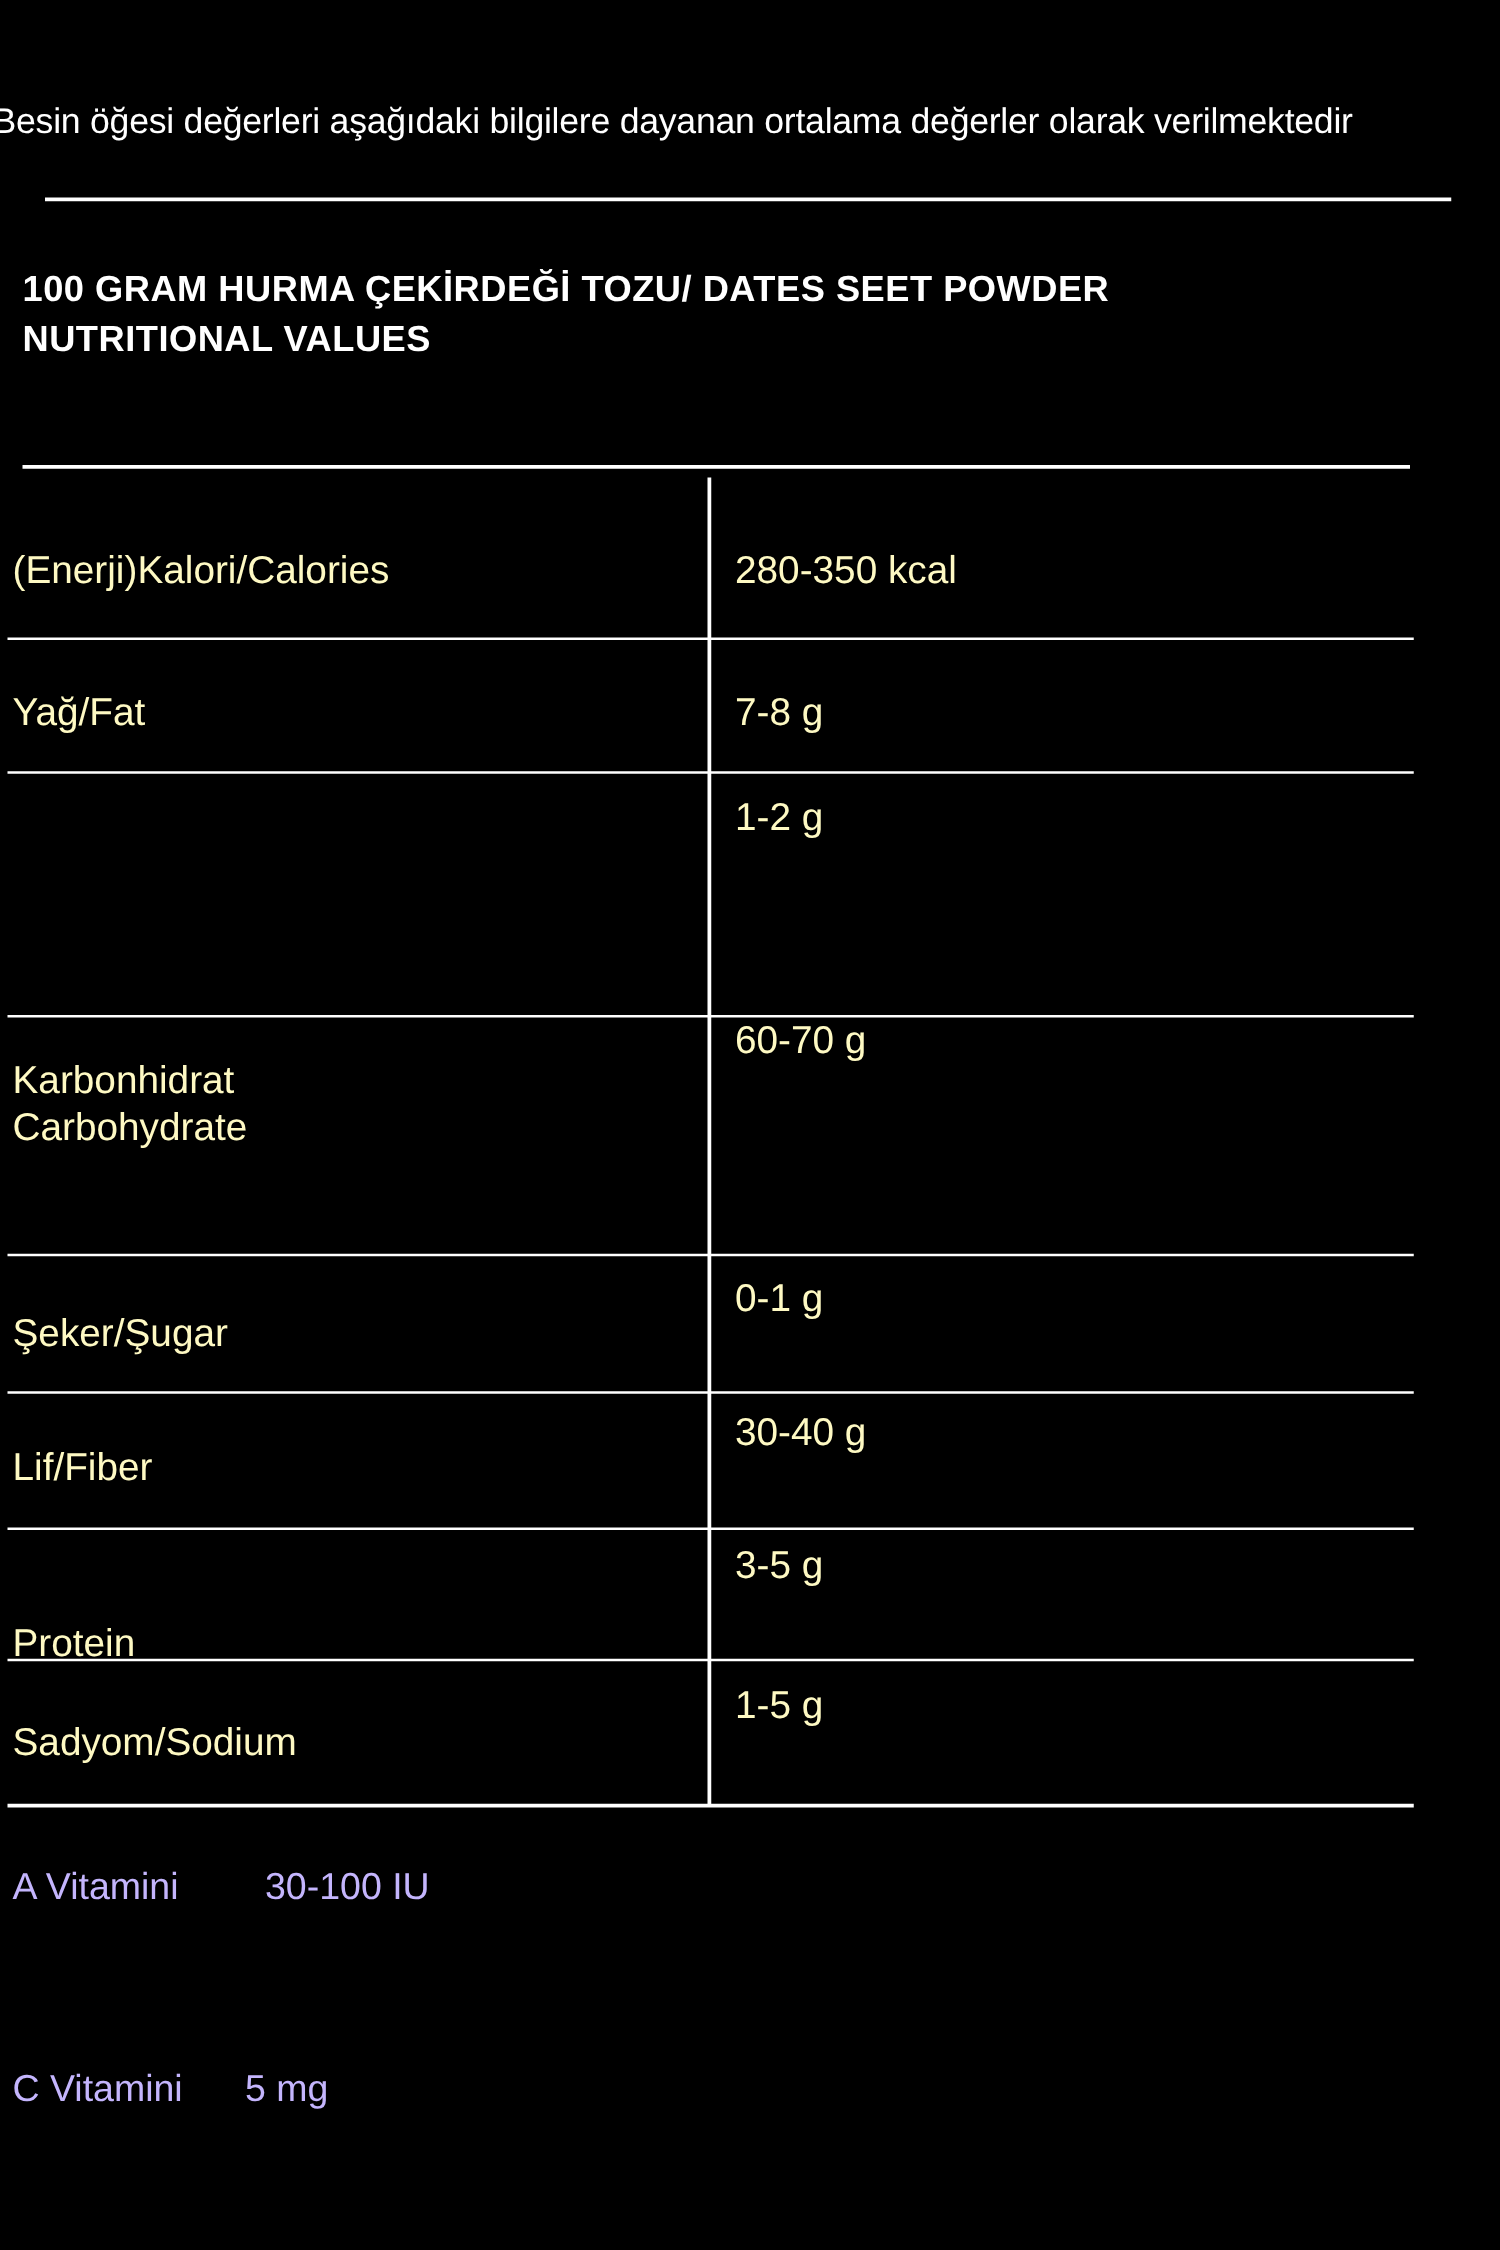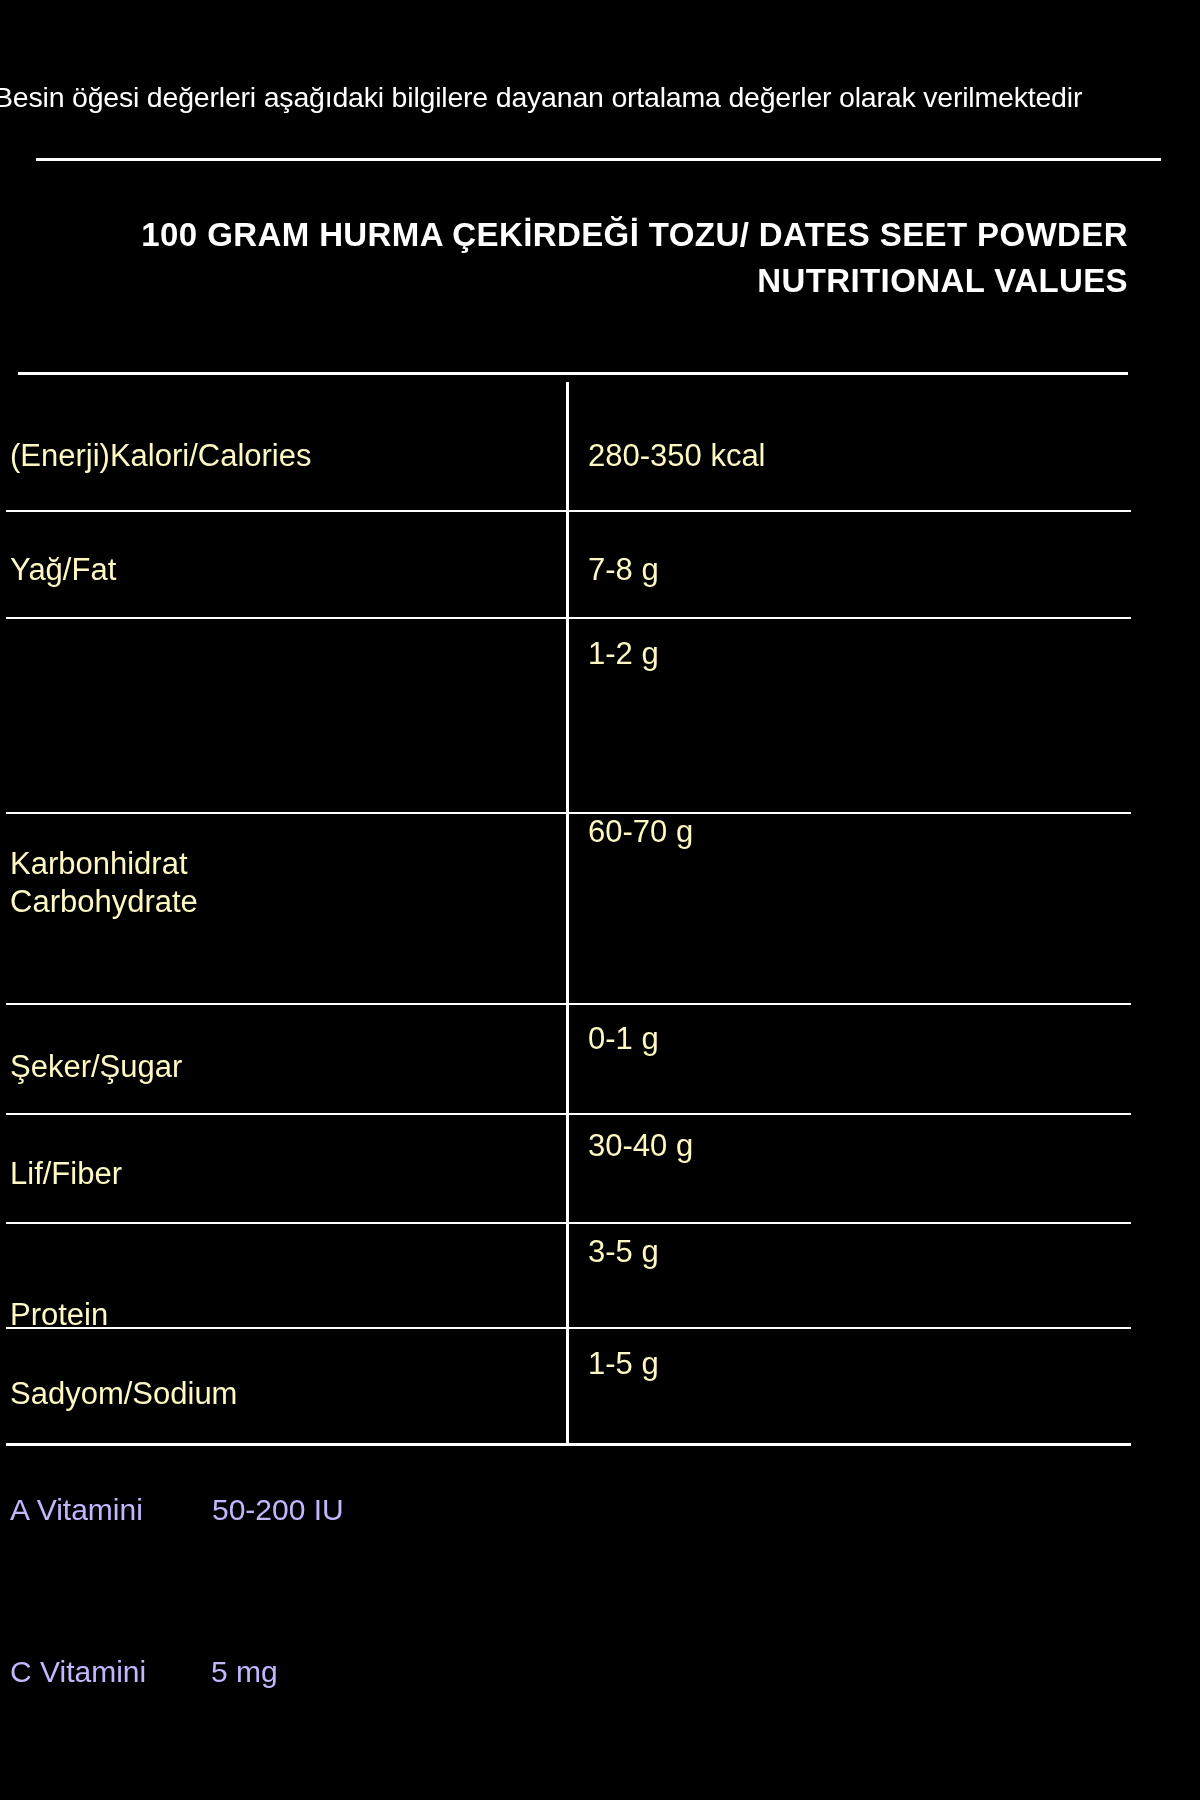--- a/index.html
+++ b/index.html
@@ -64,23 +64,23 @@
     height: 1062px;
     background: #ffffff;
   }
 
   
   .heading {
     position: absolute;
     left: 18px;
     top: 212px;
     width: 1110px;
-    text-align: right;
+    text-align: left;
     font-weight: 700;
-    font-size: 33px;
+    font-size: 29px;
     line-height: 1.38;
     letter-spacing: 0.4px;
   }
   .heading .ln2 { display: block; }
 
   
   .cell {
     position: absolute;
     font-size: 31px;
     line-height: 1.22;
@@ -113,21 +113,21 @@
     position: absolute;
     font-size: 30px;
     line-height: 1.2;
     color: #c4b5fd;
   }
   .vit-name { left: 10px; }
   .vit-val  { }
   .vitA-name { top: 1492px; }
   .vitA-val  { left: 212px; top: 1492px; }
   .vitC-name { top: 1654px; }
-  .vitC-val  { left: 211px; top: 1654px; text-align: center; }
+  .vitC-val  { left: 196px; top: 1654px; text-align: center; }
 </style>
 </head>
 <body>
 
 <div class="label-panel">
 
   <div class="intro">Besin öğesi değerleri aşağıdaki bilgilere dayanan ortalama değerler olarak verilmektedir</div>
 
   <div class="rule rule-top"></div>
 
@@ -165,18 +165,18 @@
 
   <div class="cell name-col n7">Protein</div>
   <div class="cell val-col v7">3-5 g</div>
   <div class="rule rule-r7"></div>
 
   <div class="cell name-col n8">Sadyom/Sodium</div>
   <div class="cell val-col v8">1-5 g</div>
   <div class="rule rule-r8"></div>
 
   <div class="vit vit-name vitA-name">A Vitamini</div>
-  <div class="vit vit-val vitA-val">50-200 IU</div>
+  <div class="vit vit-val vitA-val">30-100 IU</div>
 
   <div class="vit vit-name vitC-name">C Vitamini</div>
   <div class="vit vit-val vitC-val">5 mg</div>
 
 </div>
 
 </body></html>

